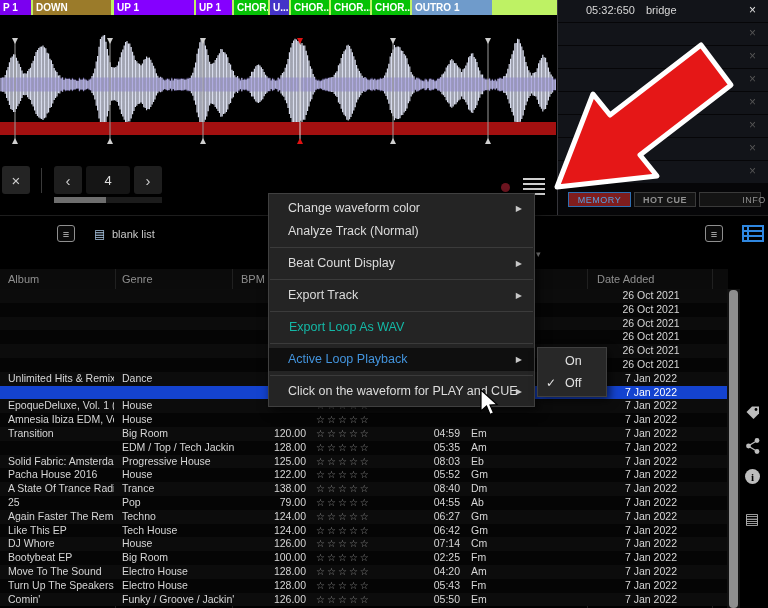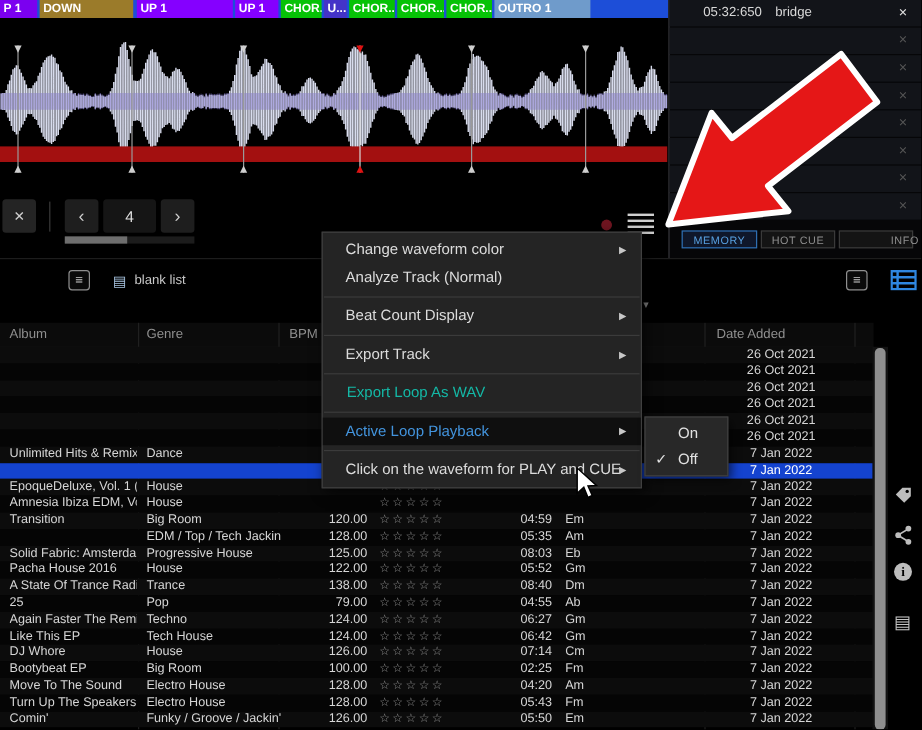--- a/index.html
+++ b/index.html
@@ -1,21 +1,21 @@
 <!DOCTYPE html>
 <html><head>
 <meta charset="utf-8">
 <style>
   html,body{margin:0;padding:0;background:#000;}
   .app{position:relative;width:768px;height:608px;background:#000;overflow:hidden;
        font-family:"Liberation Sans","DejaVu Sans",sans-serif;color:#ddd;}
   .abs{position:absolute;}
 
   
-  #phrase-bar{left:0;top:2;width:557px;height:15px;background:#1d4ed8;}
+  #phrase-bar{left:0;top:2;width:557px;height:15px;background:#bef264;}
   .seg{position:absolute;top:0;height:15px;font-size:10px;font-weight:bold;color:#fff;
        line-height:15px;padding-left:3px;overflow:hidden;white-space:nowrap;box-sizing:border-box;}
 
   
   .btn{background:#1e1e1e;border-radius:3px;color:#cfcfcf;display:flex;align-items:center;
        justify-content:center;box-sizing:border-box;}
   #close-btn{left:2px;top:166px;width:28px;height:28px;font-size:15px;background:#242424;}
   #tb-sep{left:41px;top:168px;width:1px;height:25px;background:#3a3a3a;}
   #prev-btn{left:54px;top:166px;width:28px;height:28px;font-size:15px;}
   #page-box{left:86px;top:166px;width:44px;height:28px;background:#151515;color:#ddd;font-size:13px;}
@@ -29,21 +29,21 @@
 
   
   #memory-panel{left:557px;top:0;width:211px;height:215px;background:#060608;border-left:1px solid #35353a;box-sizing:border-box;}
   .mem-row{position:relative;height:22px;margin-bottom:1px;background:#121419;font-size:11px;color:#d8d8d8;}
   .mem-row .t{position:absolute;left:28px;top:4px;}
   .mem-row .l{position:absolute;left:88px;top:4px;}
   .mem-row .x{position:absolute;right:12px;top:3px;font-size:12px;color:#555;}
   .mem-row .x.bright{color:#e3e3e3;}
   .mtab{position:absolute;top:192px;height:15px;font-size:9px;letter-spacing:.5px;display:flex;
         align-items:center;justify-content:center;background:#141414;border:1px solid #3a3a3a;color:#909090;box-sizing:border-box;}
-  .mtab.active{border-color:#2e6fb2;color:#58a0e0;background:#0f172a;text-align:right;}
+  .mtab.active{border-color:#2e6fb2;color:#58a0e0;background:#7f1d1d;text-align:right;}
 
   
   #browser{left:0;top:215px;width:768px;height:393px;background:#000;border-top:1px solid #1d1d1d;box-sizing:border-box;}
   .boxicon{position:absolute;width:18px;height:17px;border:1px solid #8f8f8f;border-radius:3px;color:#c8c8c8;
            font-size:11px;display:flex;align-items:center;justify-content:center;box-sizing:border-box;background:#0a0a0a;}
   #playlist-icon{left:94px;top:11px;font-size:12px;color:#a8c4e0;}
   #playlist-label{left:112px;top:12px;font-size:11px;color:#c8c8c8;}
   #sort-arrow{left:536px;top:33px;font-size:9px;color:#8a8a8a;}
 
   #table-header{position:absolute;left:0;top:53px;width:728px;height:20px;background:#0b0b0b;
@@ -185,21 +185,21 @@
         </div>
         <div class="mem-row">
           <span class="x">×</span>
         </div>
         <div class="mem-row">
           <span class="x">×</span>
         </div>
       </div>
     <div id="memory-tabs">
         <div class="mtab active" style="left: 10px; width: 63px;">MEMORY</div>
-        <div class="mtab" style="left: 76px; width: 62px;">HOT CUE</div>
+        <div class="mtab" style="left: 76px; width: 62px; font-weight: bold;">HOT CUE</div>
         <div class="mtab" style="left: 141px; width: 62px; padding-left: 48px;">INFO</div>
       </div>
   </div>
 
   <div class="abs" id="browser">
     <div class="boxicon" style="left:57px;top:9px;">≡</div>
     <div class="abs" id="playlist-icon">▤</div>
     <div class="abs" id="playlist-label">blank list</div>
     <div class="boxicon" style="left:705px;top:9px;">≡</div>
     <svg class="abs" style="left:742px;top:9px;" width="22" height="17">

